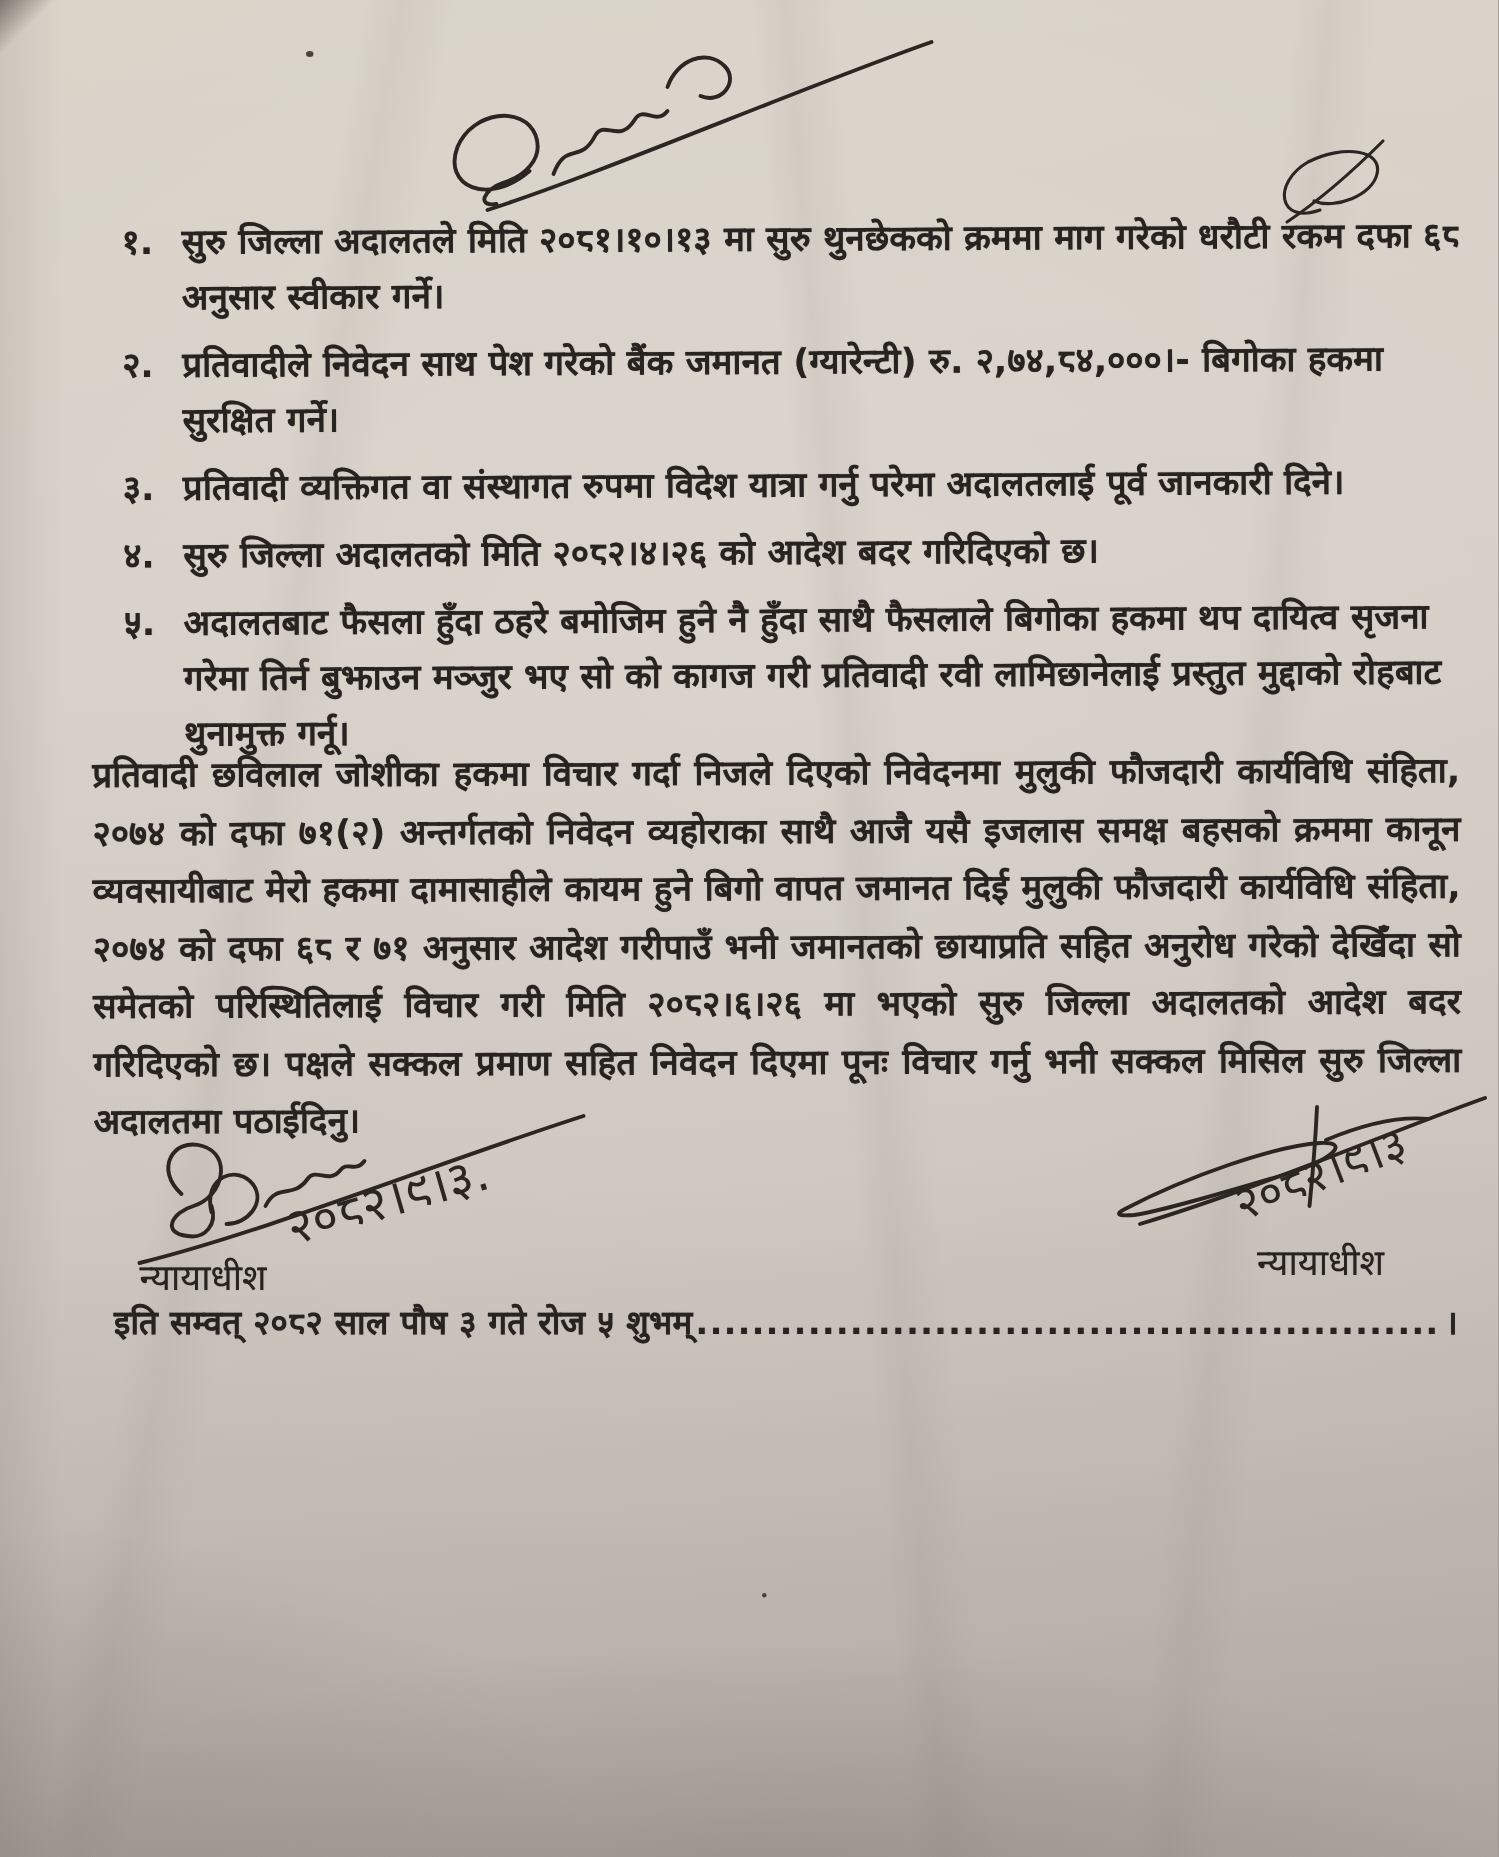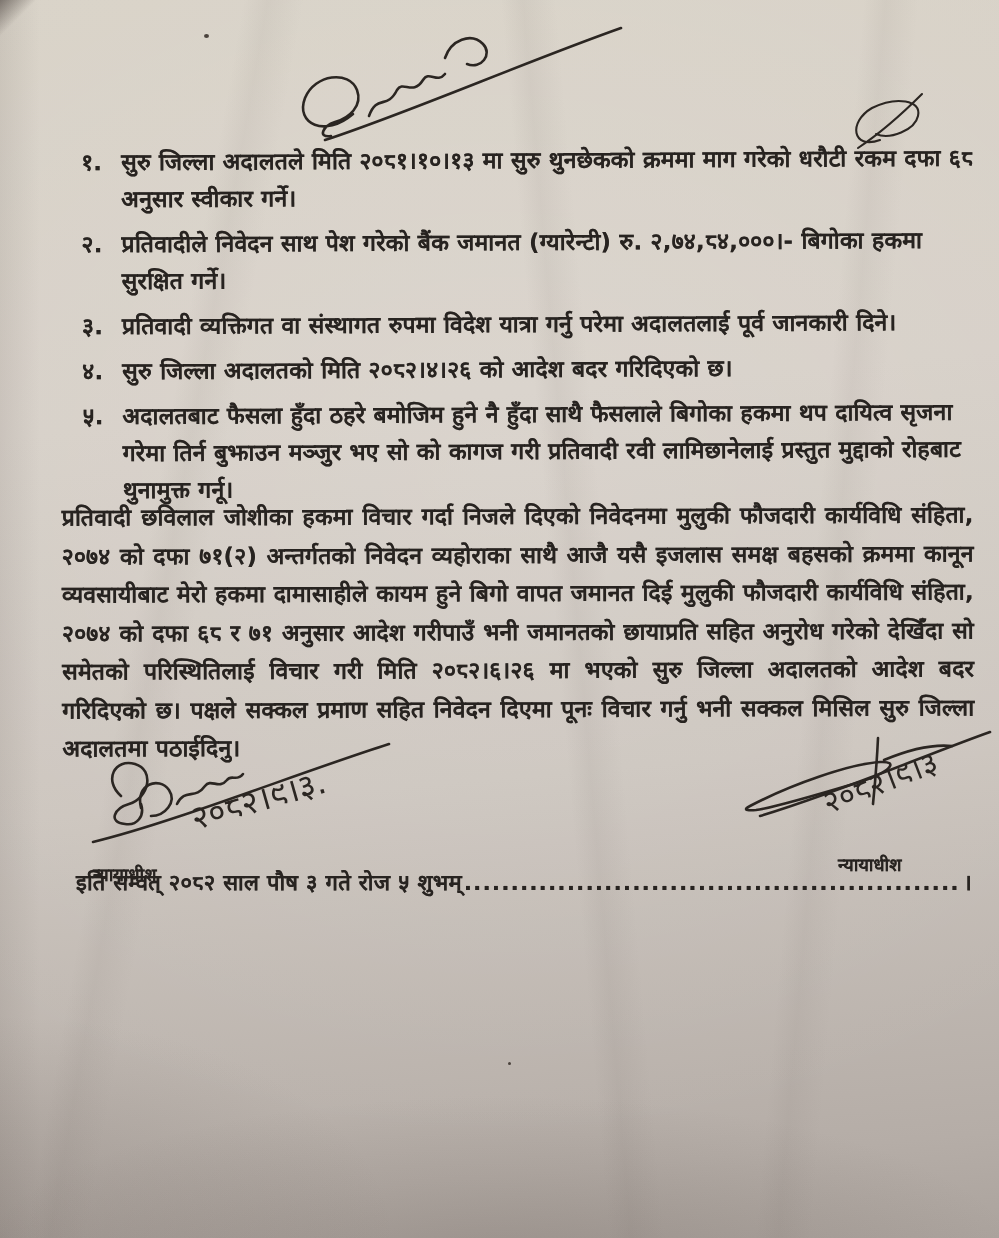--- a/index.html
+++ b/index.html
@@ -65,24 +65,23 @@
     position: absolute;
     left: 62px; top: 497px;
     width: 912px;
     line-height: 38.5px;
     text-align: justify;
     transform: rotate(-0.2deg);
   }
   .sig-block { position: absolute; z-index: 3; }
   .sig-label {
     position: absolute;
-    font-size: 18px;
-    font-weight: 700;
+    font-size: 24px;
+    font-weight: 400;
     text-shadow: 0 0 0.5px rgba(45,38,33,0.55);
-    margin-top: 28px;
   }
   .sig-stroke {
     fill: none;
     stroke: #2b2622;
     stroke-width: 2.6;
     stroke-linecap: round;
     stroke-linejoin: round;
   }
   .sig-stroke.thin { stroke-width: 2.1; }
   .sig-date {

